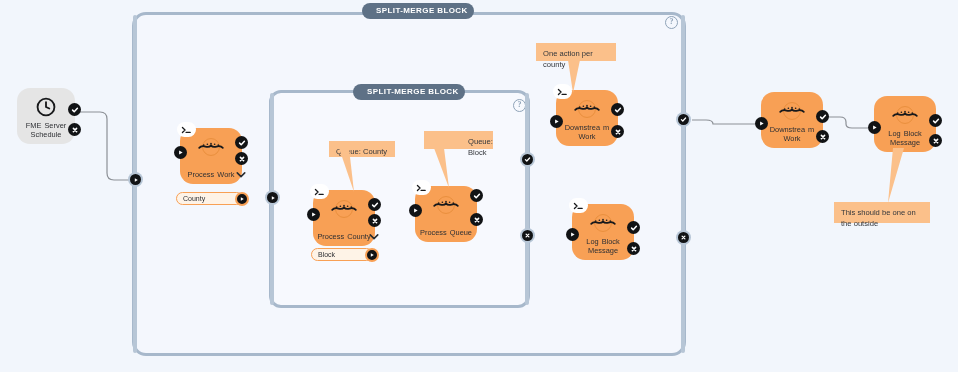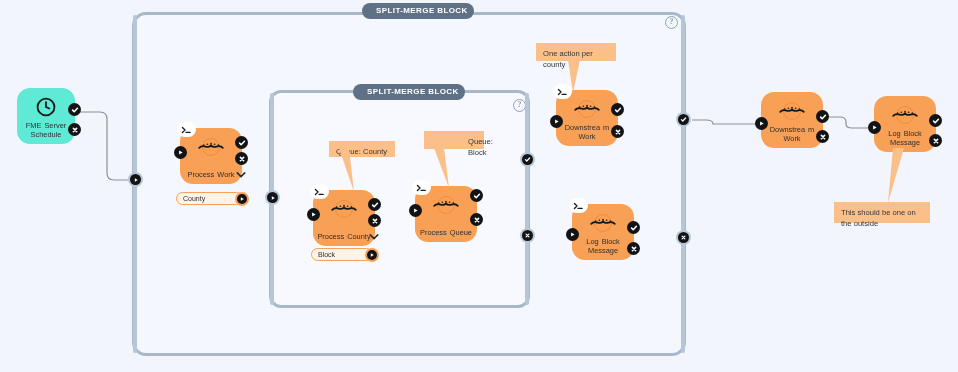--- a/index.html
+++ b/index.html
@@ -51,21 +51,21 @@
   }
 
   
   .node{
     position:absolute;
     width:62px;height:56px;
     border-radius:13px;
     background:#f8a055;
     box-sizing:border-box;
   }
-  .node.green{background:#5eead4;}
+  .node.green{background:#e5e5e5;}
   .node-label{
     position:absolute;
     left:0;right:0;
     bottom:6px;
     text-align:center;
     font-size:7.4px;
     color:#2d2f33;
     line-height:9px;
     padding:0 3px;
     box-sizing:border-box;
@@ -538,21 +538,21 @@
   <div class="note orange" style="left:536px;top:43px;width:80px;height:18px;">One action per county</div>
   <svg class="tail" style="left:568px;top:60px;" width="22" height="34" viewBox="0 0 22 34">
     <polygon points="0,0 12,0 5,33" fill="#fbc08a"></polygon>
   </svg>
 
   <div class="note orange" style="left:329px;top:113px;width:66px;height:16px;margin-top:28px;">Queue: County</div>
   <svg class="tail" style="left:339px;top:148px;" width="20" height="45" viewBox="0 0 20 45">
     <polygon points="0,0 10,0 15,44" fill="#fbc08a"></polygon>
   </svg>
 
-  <div class="note orange" style="left:424px;top:131px;width:60px;height:18px;padding-left:44px;">Queue: Block</div>
+  <div class="note orange" style="left:424px;top:131px;width:69px;height:18px;padding-left:44px;">Queue: Block</div>
   <svg class="tail" style="left:434px;top:148px;" width="20" height="41" viewBox="0 0 20 41">
     <polygon points="0,0 10,0 15,40" fill="#fbc08a"></polygon>
   </svg>
 
   <div class="note orange" style="left:834px;top:202px;width:96px;height:21px;">This should be one on the outside</div>
   <svg class="tail" style="left:880px;top:148px;" width="26" height="56" viewBox="0 0 26 56">
     <polygon points="13,0 24,0 8,55" fill="#fbc08a"></polygon>
   </svg>
 
 </div>

